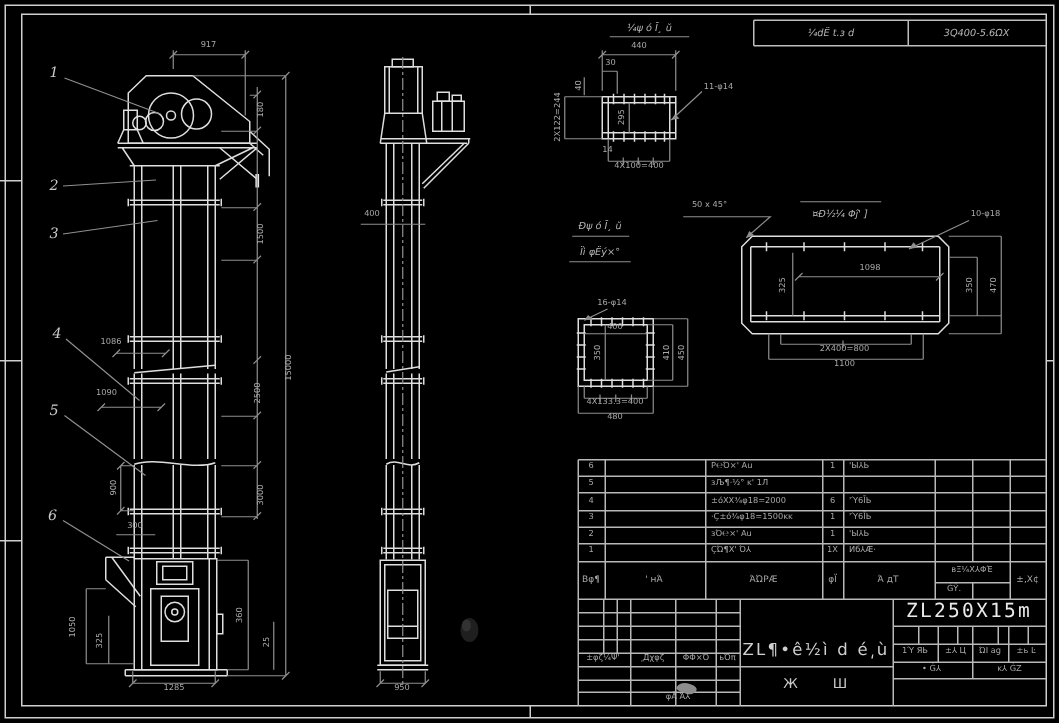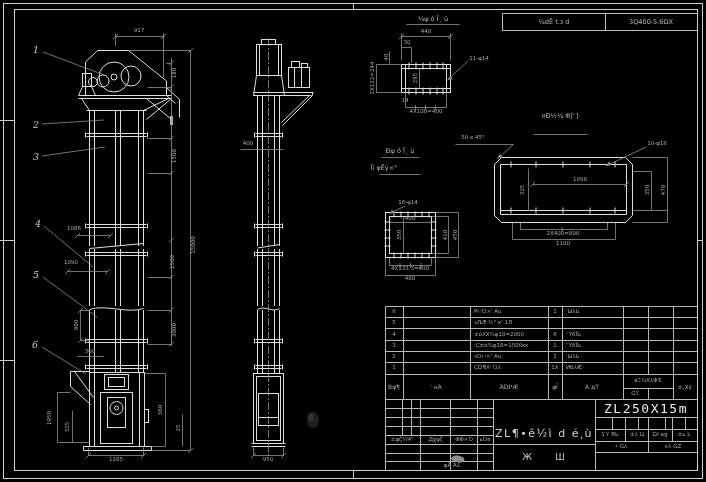--- a/index.html
+++ b/index.html
@@ -4,21 +4,21 @@
 <style>
   html,body{margin:0;padding:0;background:#000;}
   #stage{position:relative;width:706px;height:482px;background:#000;overflow:hidden;
          font-family:"DejaVu Sans",sans-serif;}
   #stage svg{position:absolute;left:0;top:0;}
   .t{position:absolute;color:#a9a9a9;font:5.5px "DejaVu Sans",sans-serif;
      white-space:nowrap;transform:translate(-50%,-50%);line-height:1;}
   .tv{transform:translate(-50%,-50%) rotate(-90deg);}
   .tl{transform:translate(0,-50%);}
   .t6{font-size:6px;}
-  .t65{font-size:6.5px;color:#b5b5b5;}
+  .t65{font-size:6.5px;color:#b5b5b5;font-style:italic;}
   .bal{font:italic 9.5px "DejaVu Serif",serif;color:#c9c9c9;}
   .big{font-size:11px;color:#d0d0d0;letter-spacing:1.5px;}
   .model{font-family:"DejaVu Sans Mono",monospace;font-size:13px;color:#eaeaea;letter-spacing:1.5px;text-align:center;}
   .sub{font-size:9px;color:#c9c9c9;letter-spacing:2px;}
 </style>
 </head>
 <body>
 
 <div id="stage">
 
@@ -205,30 +205,30 @@
 <span class="t" style="left:426px;top:32px">440</span>
 <span class="t" style="left:407px;top:43px">30</span>
 <span class="t tv" style="left:387px;top:57px">40</span>
 <span class="t tv" style="left:373px;top:78px">2X122=244</span>
 <span class="t tv" style="left:416px;top:78px">295</span>
 <span class="t" style="left:479px;top:59px">11-φ14</span>
 <span class="t" style="left:426px;top:112px">4X100=400</span>
 <span class="t" style="left:405px;top:101px">14</span>
 
 <span class="t t65" style="left:400px;top:151px">Ðψ ó Ī¸ ŭ</span>
-<span class="t t65" style="left:384px;top:168px">Ïì φЁý×°</span>
+<span class="t t65" style="left:400px;top:168px">Ïì φЁý×°</span>
 <span class="t" style="left:408px;top:203px">16-φ14</span>
 <span class="t" style="left:410px;top:219px">400</span>
 <span class="t tv" style="left:400px;top:235px">350</span>
 <span class="t tv" style="left:446px;top:235px">410</span>
 <span class="t tv" style="left:456px;top:235px">450</span>
 <span class="t" style="left:410px;top:269px">4X133.3=400</span>
 <span class="t" style="left:410px;top:279px">480</span>
 
-<span class="t t65" style="left:560px;top:116px">¤Đ½¼ Φĵ' ]</span>
+<span class="t t65" style="left:560px;top:143px">¤Đ½¼ Φĵ' ]</span>
 <span class="t" style="left:473px;top:138px">50 x 45°</span>
 <span class="t" style="left:657px;top:144px">10-φ18</span>
 <span class="t" style="left:580px;top:180px">1098</span>
 <span class="t tv" style="left:523px;top:190px">325</span>
 <span class="t tv" style="left:648px;top:190px">350</span>
 <span class="t tv" style="left:664px;top:190px">470</span>
 <span class="t" style="left:563px;top:234px">2X400=800</span>
 <span class="t" style="left:563px;top:244px">1100</span>
 
 <span class="t" style="left:394px;top:312px">6</span>

